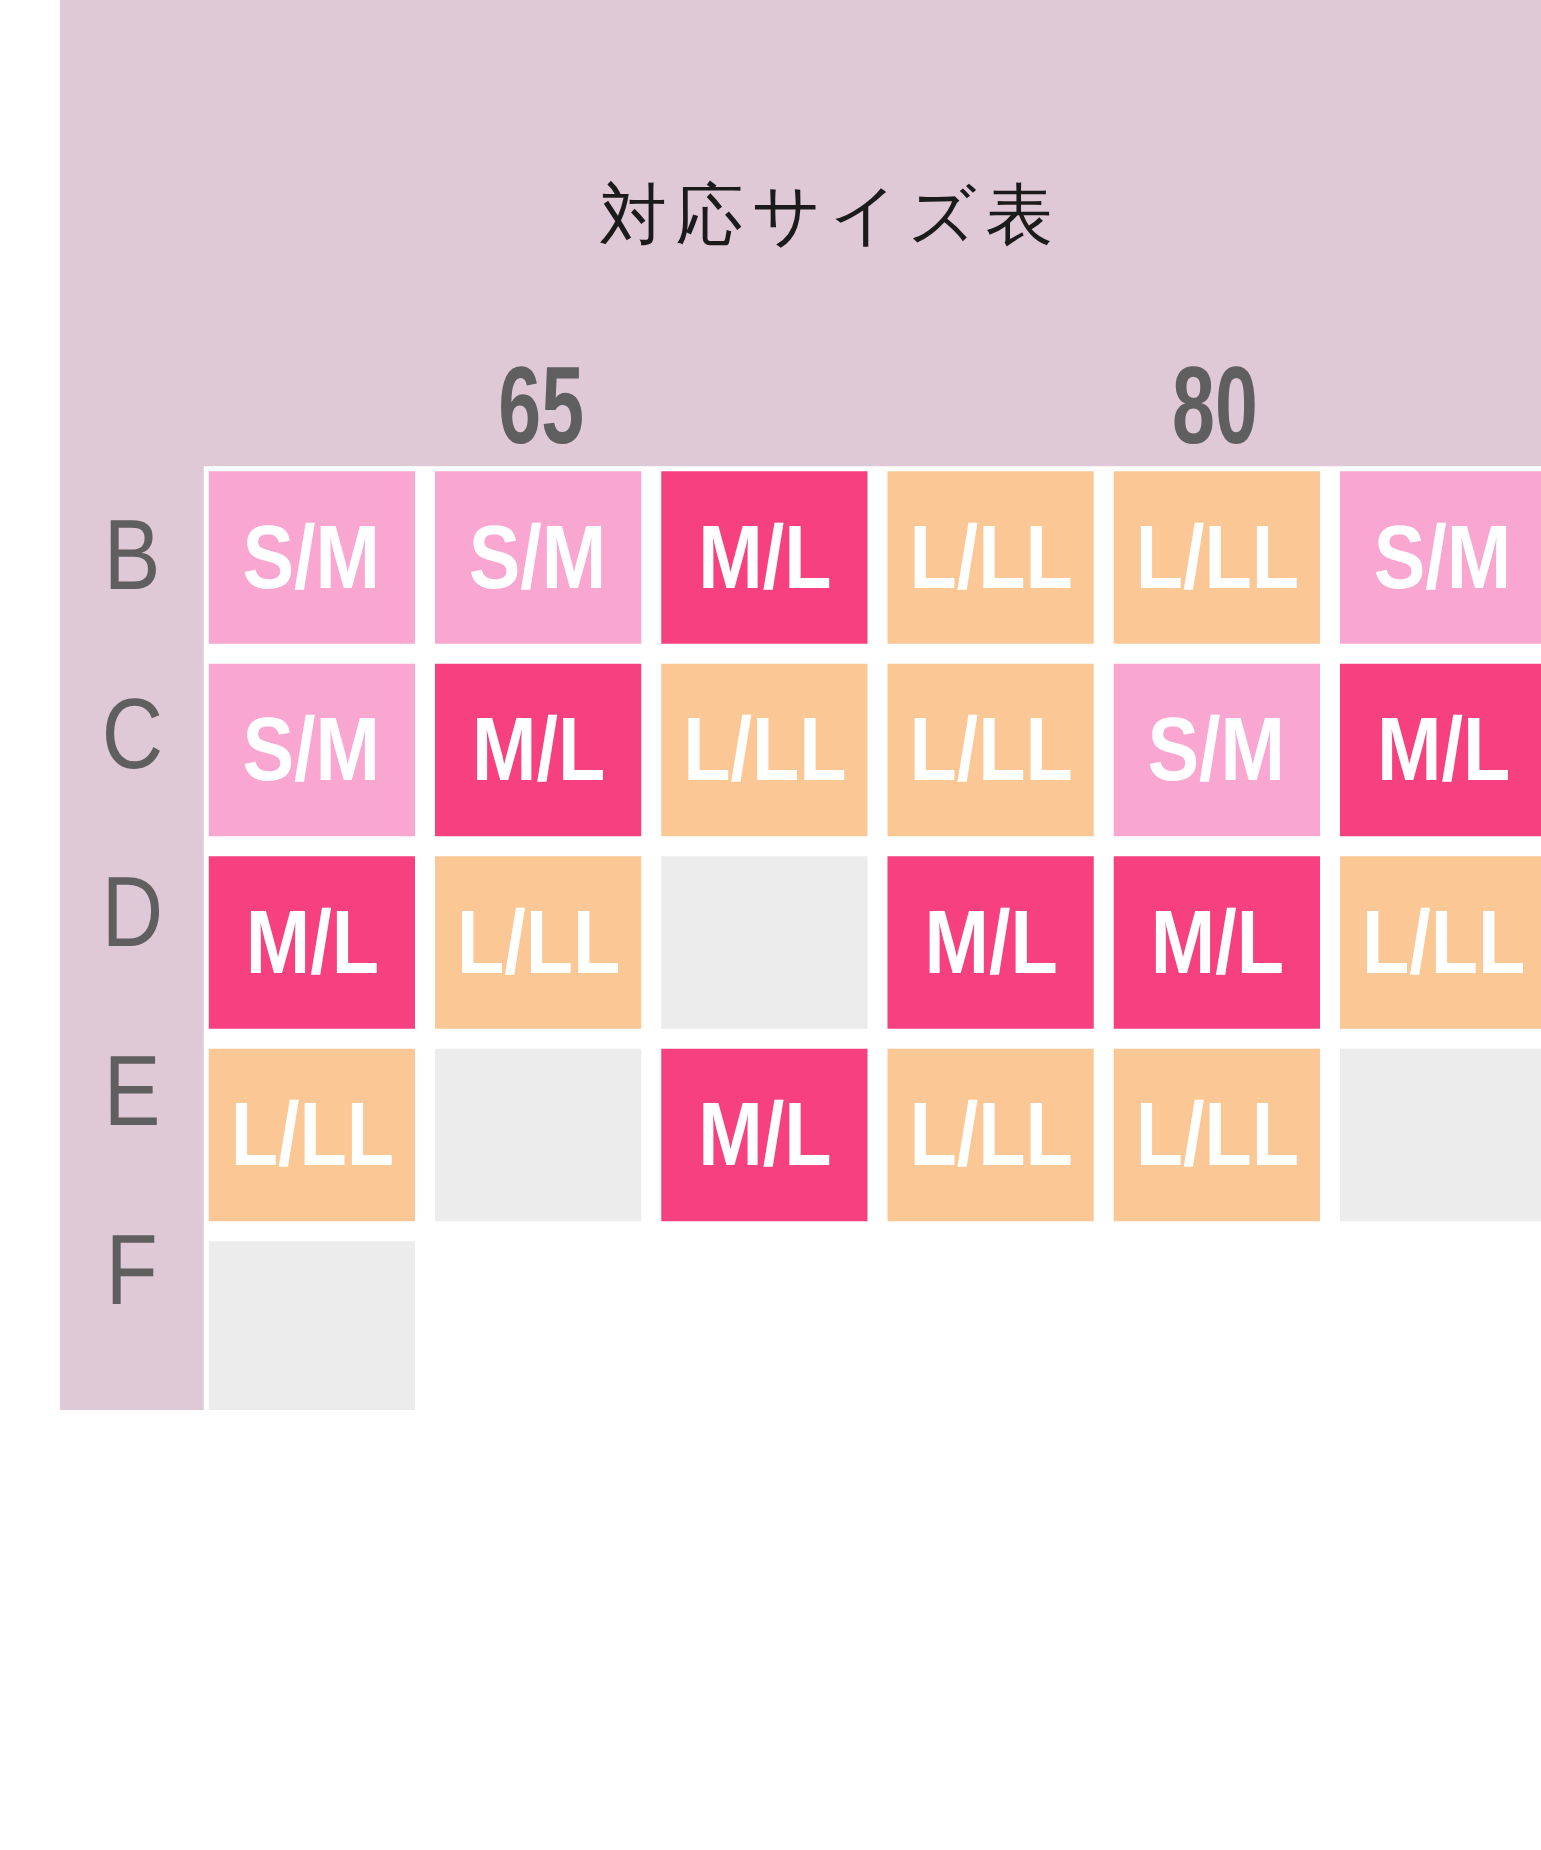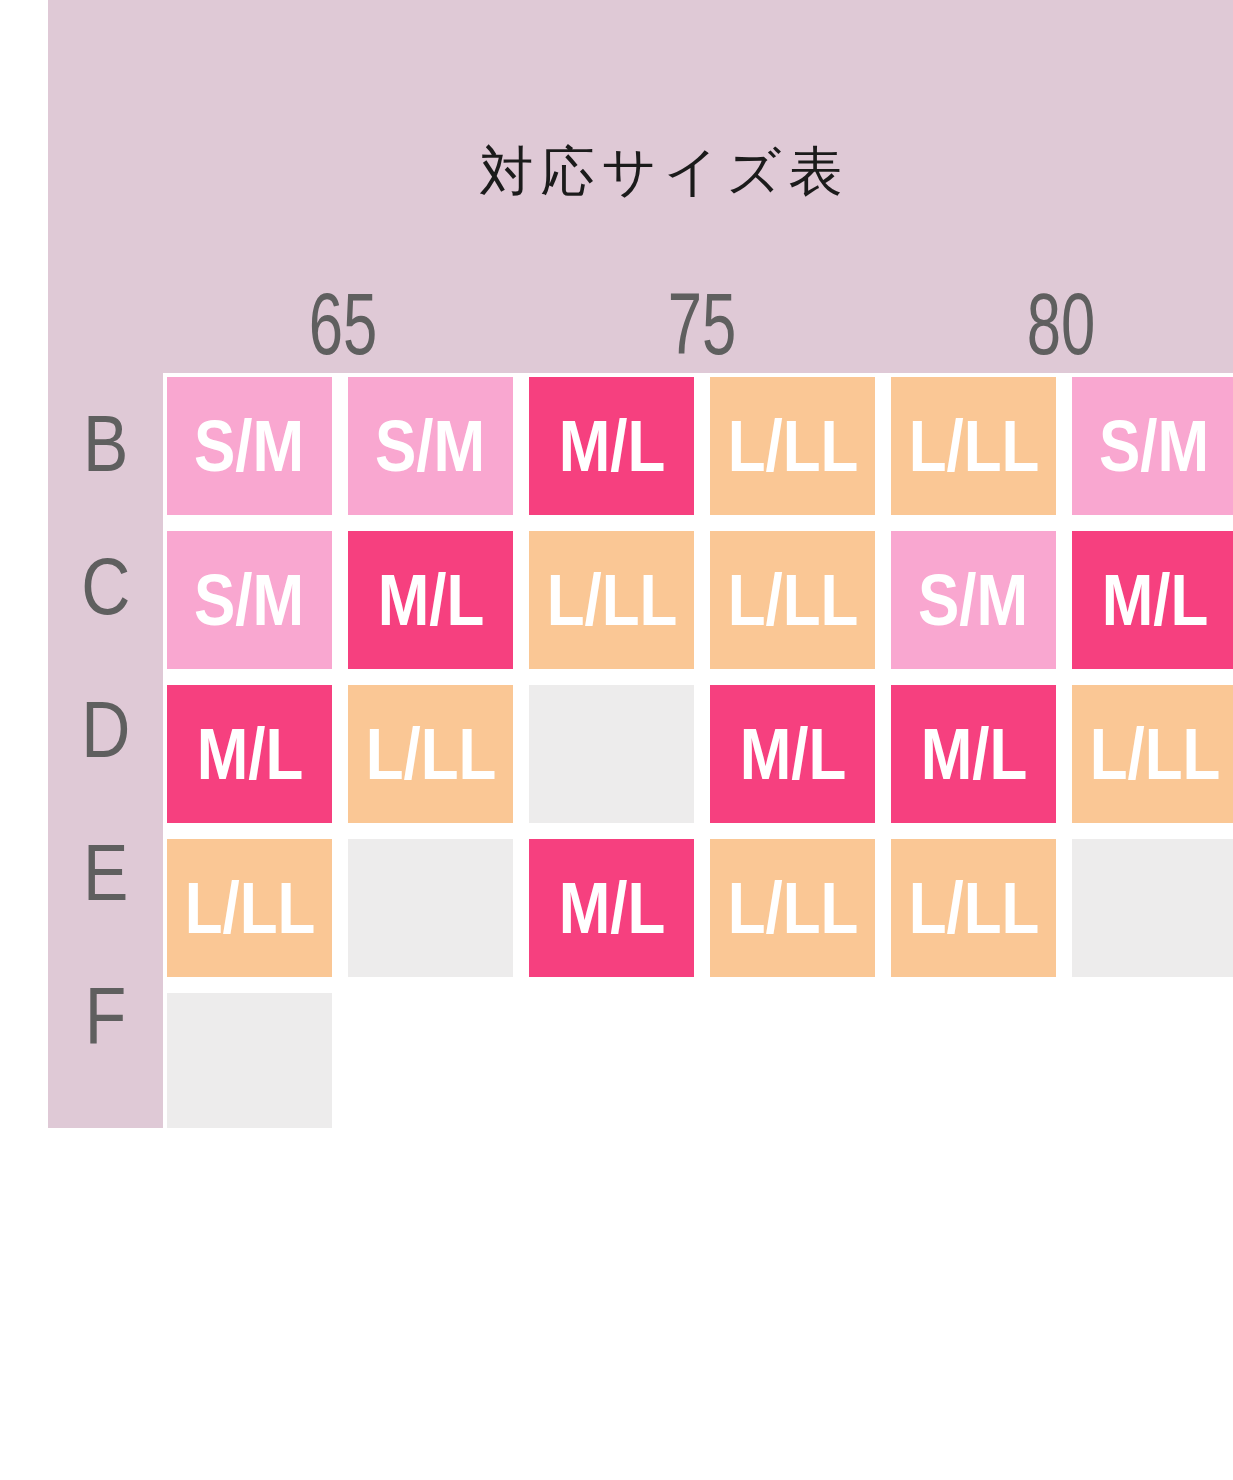--- a/index.html
+++ b/index.html
@@ -21,21 +21,21 @@
     margin:0;text-align:center;
     font-size:54px;font-weight:500;letter-spacing:7px;
     color:#1B1B1B;
   }
   .col-headers{
     position:absolute;left:115px;top:280px;width:1078px;
     display:flex;
   }
   .col-header{
     flex:1;text-align:center;
-    font-size:88px;font-weight:400;line-height:1;
+    font-size:88px;font-weight:700;line-height:1;
     color:#5F5F5F;
   }
   .col-header .cond{display:inline-block;transform:scaleX(0.70);}
   .row-labels{
     position:absolute;left:0;top:373px;width:115px;height:714px;
     display:flex;flex-direction:column;
   }
   .row-label{
     flex:1;display:flex;align-items:center;justify-content:center;
     font-size:80px;font-weight:400;color:#5F5F5F;
@@ -59,21 +59,20 @@
   }
 </style>
 </head>
 <body>
 
 <div class="page">
   <section class="panel-mauve">
     <h1 class="title">対応サイズ表</h1>
     <div class="col-headers">
         <div class="col-header"><span class="cond">65</span></div>
-        <div class="col-header"><span class="cond">75</span></div>
         <div class="col-header"><span class="cond">80</span></div>
       </div>
     <div class="row-labels">
         <div class="row-label">
           <span class="cond">B</span>
         </div>
         <div class="row-label">
           <span class="cond">C</span>
         </div>
         <div class="row-label">

